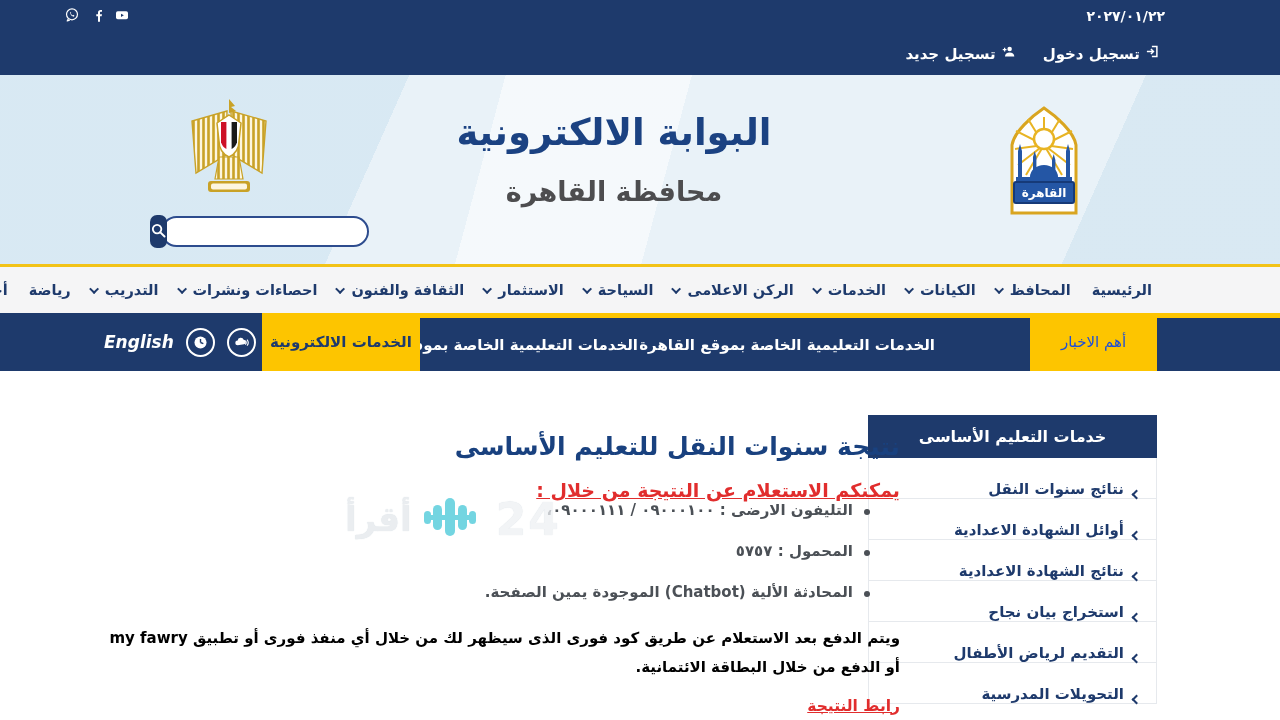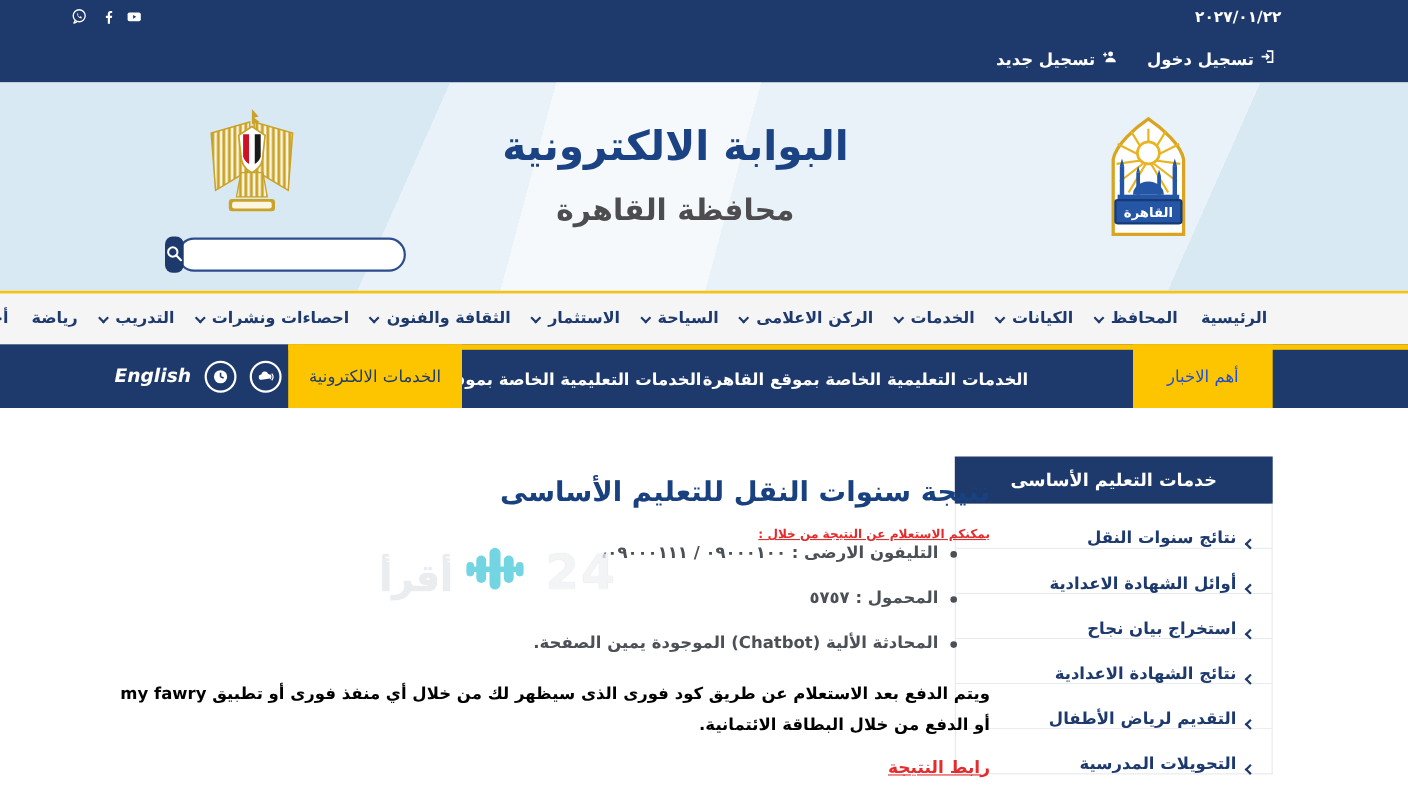--- a/index.html
+++ b/index.html
@@ -37,44 +37,44 @@
   .mainnav{height:46px;background:#f5f5f6;display:flex;direction:rtl;align-items:center;padding-right:128px;gap:21px;}
   .navitem{display:flex;align-items:center;gap:6px;color:#1e3a6c;font-size:14.5px;font-weight:700;white-space:nowrap;cursor:pointer;}
   .chev{display:inline-block;width:7px;height:7px;border-left:2px solid #1e3a6c;border-bottom:2px solid #1e3a6c;transform:rotate(-45deg) translateY(-2px);}
 
   
   .newsbar{position:relative;height:58px;background:#1e3a6c;}
   .newsbar .strip{position:absolute;top:0;left:262px;right:0;height:5px;background:#fdc500;}
   .leftzone{position:absolute;left:0;top:0;width:262px;height:58px;display:flex;align-items:center;padding-left:104px;gap:12px;}
   .english{color:#fff;font-size:17px;font-weight:700;font-style:italic;direction:ltr;cursor:pointer;}
   .circbtn{width:29px;height:29px;border:2px solid #fff;border-radius:50%;display:flex;align-items:center;justify-content:center;cursor:pointer;}
-  .ebtn{position:absolute;left:262px;top:0;width:158px;height:58px;background:#fdc500;border:none;color:#1e3a6c;font-size:15px;font-weight:400;font-family:inherit;cursor:pointer;}
+  .ebtn{position:absolute;left:262px;top:0;width:158px;height:58px;background:#fdc500;border:none;color:#1e3a6c;font-size:15px;font-weight:700;font-family:inherit;cursor:pointer;}
   .ticker{position:absolute;left:420px;right:250px;top:5px;bottom:0;overflow:hidden;direction:rtl;}
   .ticker span{position:absolute;top:50%;transform:translateY(-50%);white-space:nowrap;color:#fff;font-size:15px;font-weight:700;cursor:pointer;}
   .ticker .t1{right:95px;}
   .ticker .t2{right:392px;}
   .newsbtn{position:absolute;right:123px;top:0;width:127px;height:58px;background:#fdc500;border:none;color:#1d4ed8;font-size:15px;font-weight:400;font-family:inherit;cursor:pointer;}
 
   
   .mainarea{position:relative;height:349px;background:#fff;}
   .side{position:absolute;top:44px;right:123px;width:289px;direction:rtl;}
   .sidehead{height:43px;background:#1e3a6c;color:#fff;font-size:16px;font-weight:800;display:flex;align-items:center;justify-content:center;}
   .sideitem{height:41px;background:#fff;border:1px solid #e6e9ed;border-top:none;display:flex;align-items:flex-end;gap:9px;padding-right:16px;color:#1e3a6c;font-size:15px;font-weight:700;cursor:pointer;}
   .lchev{display:inline-block;width:7px;height:7px;border-left:2px solid #1e3a6c;border-bottom:2px solid #1e3a6c;transform:rotate(45deg);}
 
   .content{position:absolute;top:61px;right:380px;width:810px;direction:rtl;text-align:right;}
   .content h3{color:#19417f;font-size:25px;font-weight:800;}
-  .leadlink{display:inline-block;margin-top:18px;margin-left:30px;color:#e12d2d;font-size:11px;font-weight:700;text-decoration:underline;cursor:pointer;}
+  .leadlink{display:inline-block;margin-top:18px;margin-left:30px;color:#e12d2d;font-size:19px;font-weight:700;text-decoration:underline;cursor:pointer;}
   .blist{list-style:none;padding-right:30px;}
   .blist li{position:relative;margin-bottom:23px;color:#4b5056;font-size:15px;font-weight:700;padding-right:17px;}
   .blist li::before{content:"";position:absolute;right:0;top:8px;width:6px;height:6px;border-radius:50%;background:#4b5056;}
   .para{margin-top:2px;color:#000000;font-size:15px;font-weight:700;line-height:1.95;}
   .bottomlink{display:inline-block;margin-top:14px;margin-left:28px;color:#e12d2d;font-size:15.5px;font-weight:700;text-decoration:underline;cursor:pointer;}
 
-  .watermark{position:absolute;top:60px;left:255px;display:flex;direction:ltr;align-items:flex-end;gap:10px;opacity:.75;pointer-events:none;}
+  .watermark{position:absolute;top:60px;left:255px;display:flex;direction:ltr;align-items:center;gap:10px;opacity:.75;pointer-events:none;}
   .wm-word{font-size:34px;font-weight:800;color:#e3e8ec;text-shadow:0 0 1px #c9d1d8;}
   .wm-num{font-size:44px;font-weight:800;color:#eef1f4;text-shadow:0 0 1px #c9d1d8;letter-spacing:2px;}
 </style>
 </head>
 <body>
 
 <div class="frame">
 
   <header class="topbar">
     <div class="social">
@@ -279,25 +279,25 @@
       <div class="sideitem">
           <span class="lchev"></span>
           <span>نتائج سنوات النقل</span>
         </div>
       <div class="sideitem">
           <span class="lchev"></span>
           <span>أوائل الشهادة الاعدادية</span>
         </div>
       <div class="sideitem">
           <span class="lchev"></span>
+          <span>نتائج الشهادة الاعدادية</span>
+        </div>
+      <div class="sideitem">
+          <span class="lchev"></span>
           <span>استخراج بيان نجاح</span>
-        </div>
-      <div class="sideitem">
-          <span class="lchev"></span>
-          <span>نتائج الشهادة الاعدادية</span>
         </div>
       <div class="sideitem">
           <span class="lchev"></span>
           <span>التقديم لرياض الأطفال</span>
         </div>
       <div class="sideitem">
           <span class="lchev"></span>
           <span>التحويلات المدرسية</span>
         </div>
     </aside>

